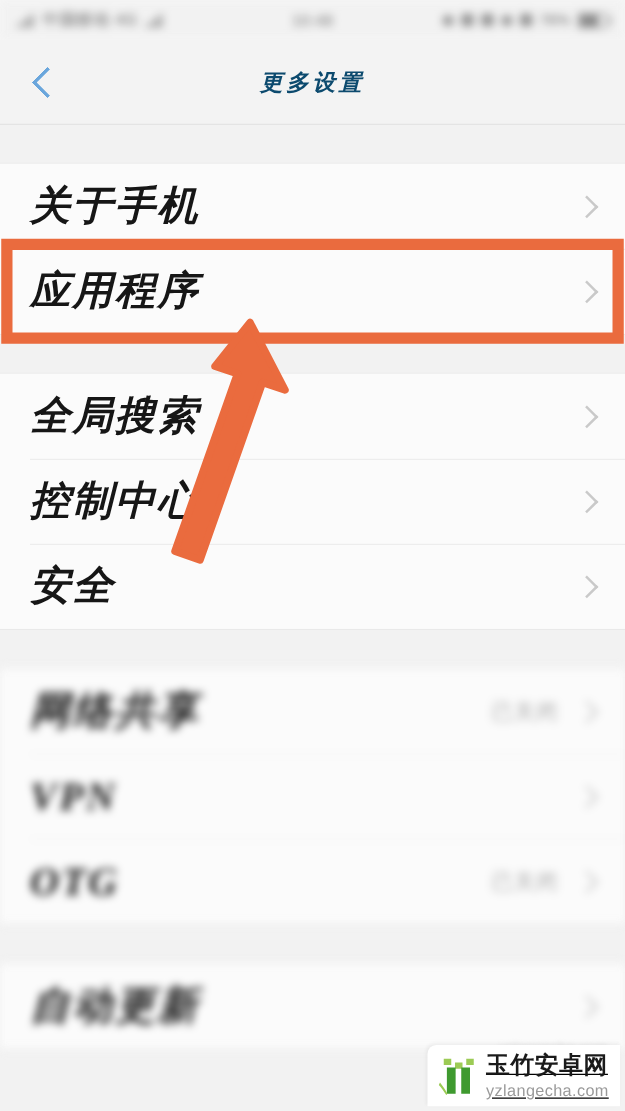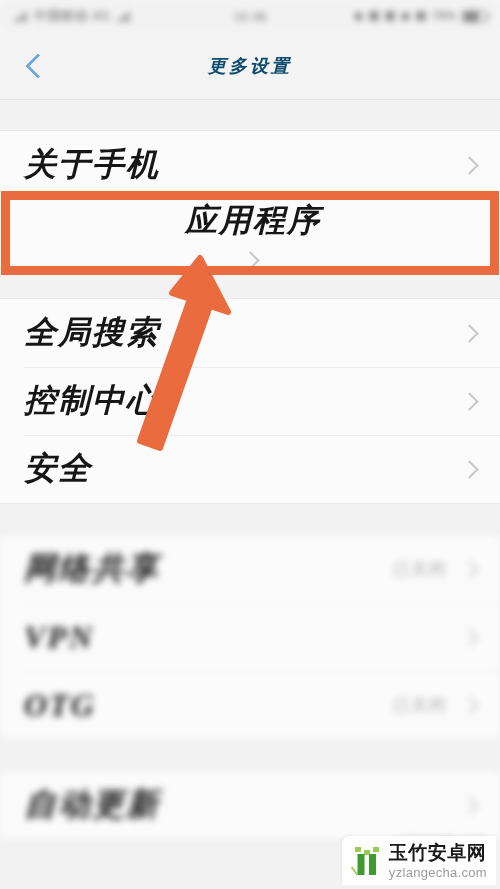--- a/index.html
+++ b/index.html
@@ -218,21 +218,20 @@
     transform: rotate(45deg);
     flex: 0 0 auto;
     margin-right: 6px;
   }
 
   .blurred { filter: blur(3.6px); }
 
   
   .hl-wrap {
     position: relative;
-    flex-direction: column;
   }
   .hl-box {
     position: absolute;
     left: 1px;
     right: 1px;
     top: -8px;
     bottom: -8px;
     border: 9px solid #ea6b3e;
     box-sizing: border-box;
     pointer-events: none;
@@ -256,20 +255,21 @@
     right: 4px;
     bottom: 4px;
     background: #ffffff;
     border-radius: 7px 0 0 0;
     padding: 7px 9px 6px 9px;
     display: flex;
     align-items: center;
     gap: 4px;
     z-index: 9;
     box-shadow: -1px -1px 3px rgba(0,0,0,0.05);
+    text-decoration: underline;
   }
   .wm-logo {
     width: 34px;
     height: 32px;
     position: relative;
     flex: 0 0 auto;
   }
   .wm-text {
     display: flex;
     flex-direction: column;

